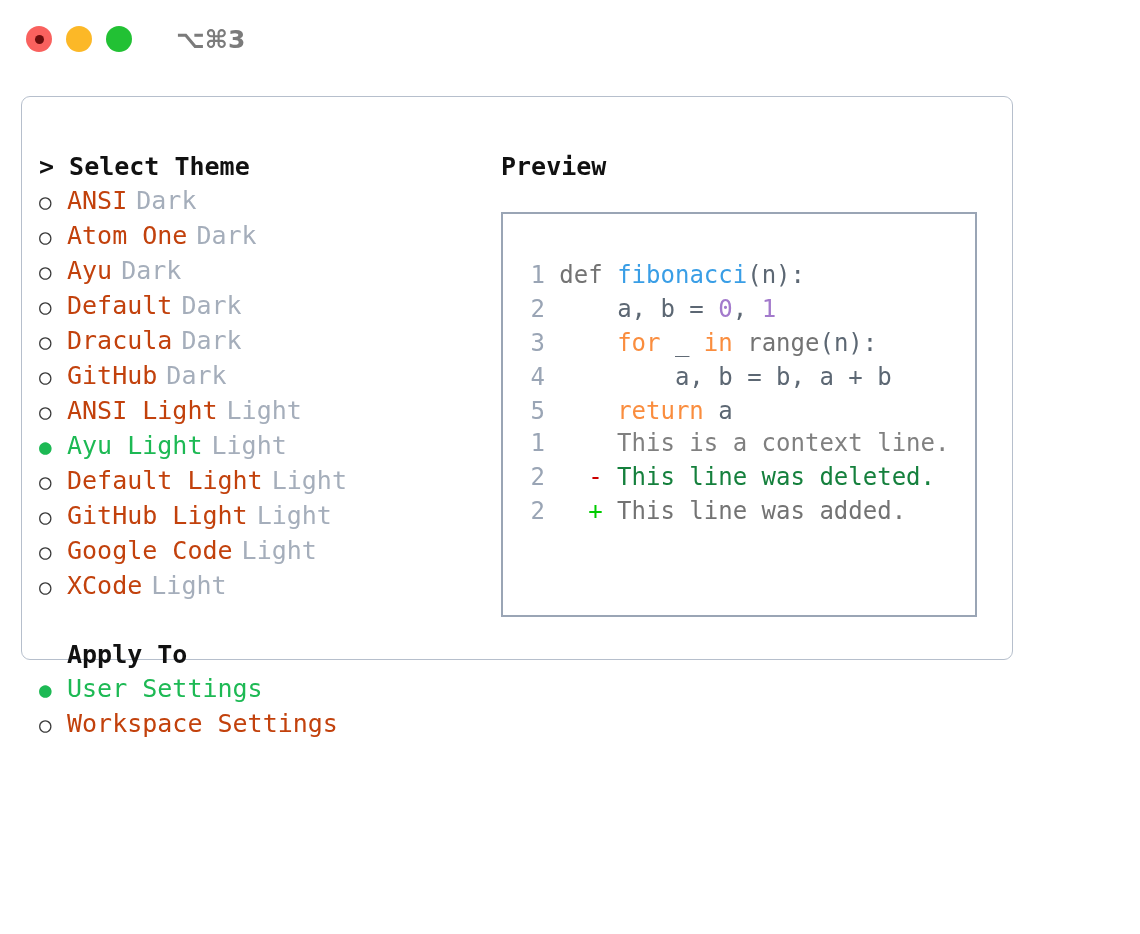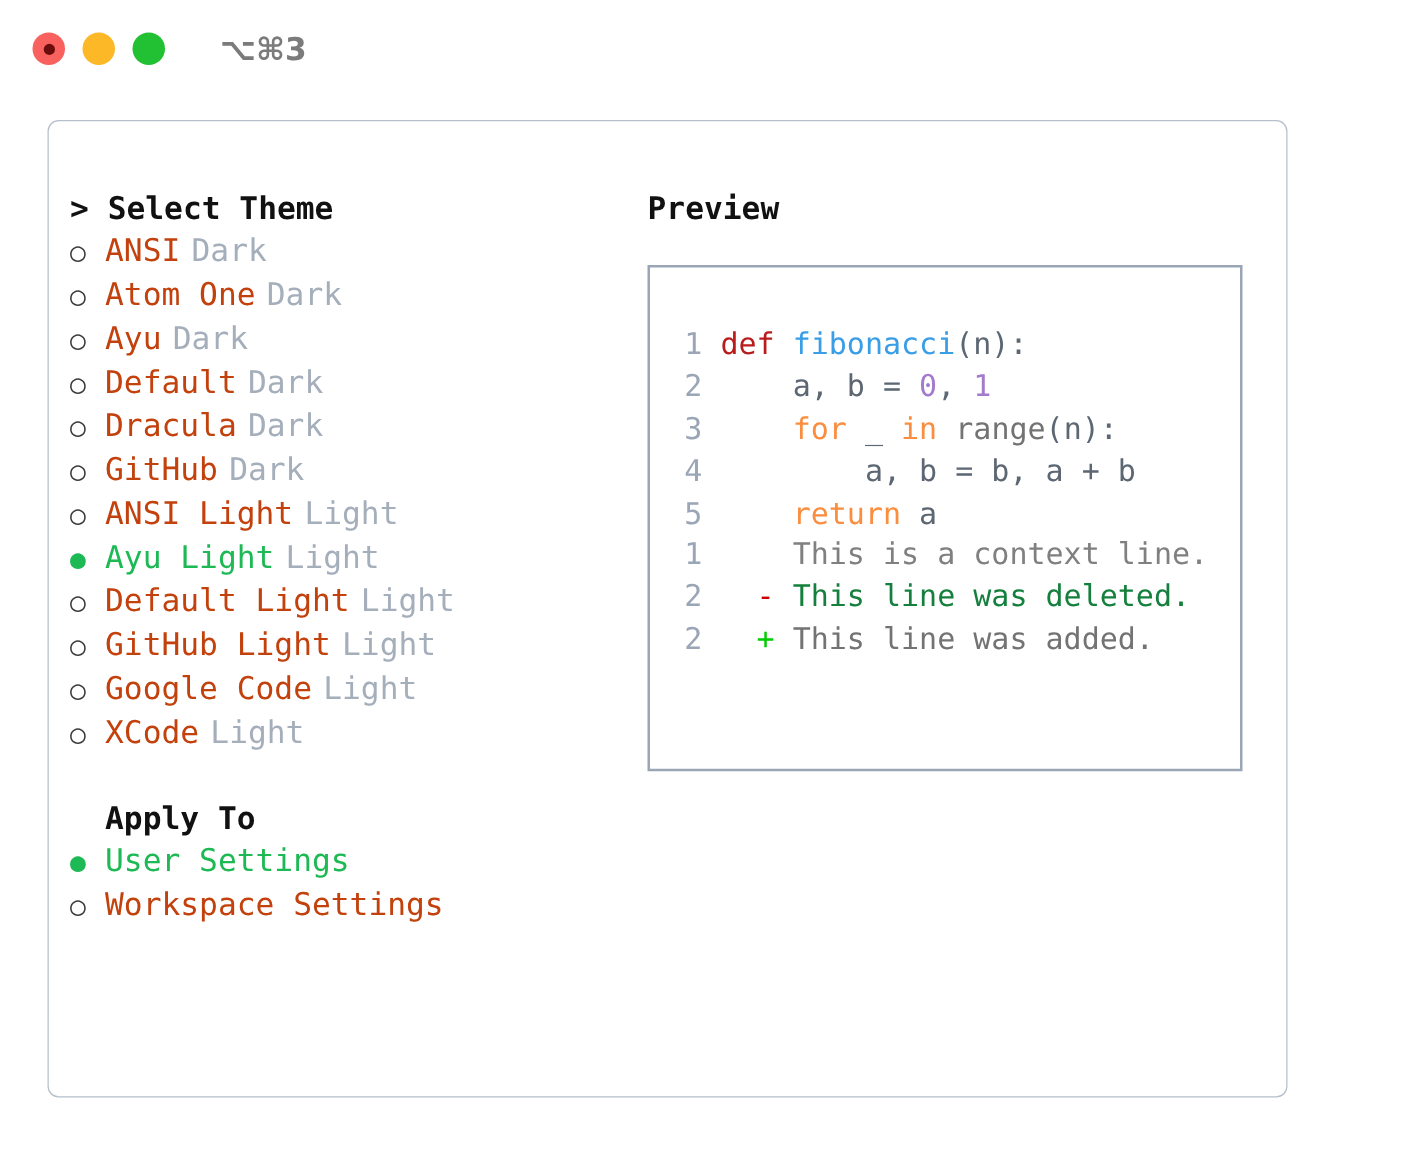--- a/index.html
+++ b/index.html
@@ -64,24 +64,24 @@
     color: #7b7b7b;
     font-size: 25px;
     font-weight: bold;
     letter-spacing: 0px;
     font-family: "DejaVu Sans", "Liberation Sans", sans-serif;
   }
 
   
   .panel {
     position: absolute;
-    left: 38px;
+    left: 21px;
     top: 96px;
     width: 992px;
-    height: 782px;
+    height: 564px;
     border: 1px solid #b6bfcc;
     border-radius: 9px;
     background: #ffffff;
     box-sizing: border-box;
   }
 
   .cols {
     position: absolute;
     left: 0; top: 0;
     width: 100%; height: 100%;
@@ -274,21 +274,21 @@
 
       </div>
 
       <div class="right-col">
         <div class="section-title">Preview</div>
 
         <div class="preview-box">
           <div class="code-area">
             <div class="code-line">
               <span class="lineno">1</span>
-              <span class="code-text"><span style="color: #b91c1c;">def</span><span style="color: rgb(92, 103, 115);"> </span><span style="color: rgb(57, 158, 230);">fibonacci</span><span style="color: rgb(92, 103, 115);">(n):</span></span>
+              <span class="code-text"><span style="color: #737373;">def</span><span style="color: rgb(92, 103, 115);"> </span><span style="color: rgb(57, 158, 230);">fibonacci</span><span style="color: rgb(92, 103, 115);">(n):</span></span>
             </div>
             <div class="code-line">
               <span class="lineno">2</span>
               <span class="code-text"><span style="color: rgb(92, 103, 115);">    a, b = </span><span style="color: rgb(163, 122, 204);">0</span><span style="color: rgb(92, 103, 115);">, </span><span style="color: rgb(163, 122, 204);">1</span></span>
             </div>
             <div class="code-line">
               <span class="lineno">3</span>
               <span class="code-text"><span style="color: rgb(92, 103, 115);">    </span><span style="color: rgb(250, 141, 62);">for</span><span style="color: rgb(92, 103, 115);"> _ </span><span style="color: rgb(250, 141, 62);">in</span><span style="color: rgb(92, 103, 115);"> </span><span style="color: #737373;">range</span><span style="color: rgb(92, 103, 115);">(n):</span></span>
             </div>
             <div class="code-line">

